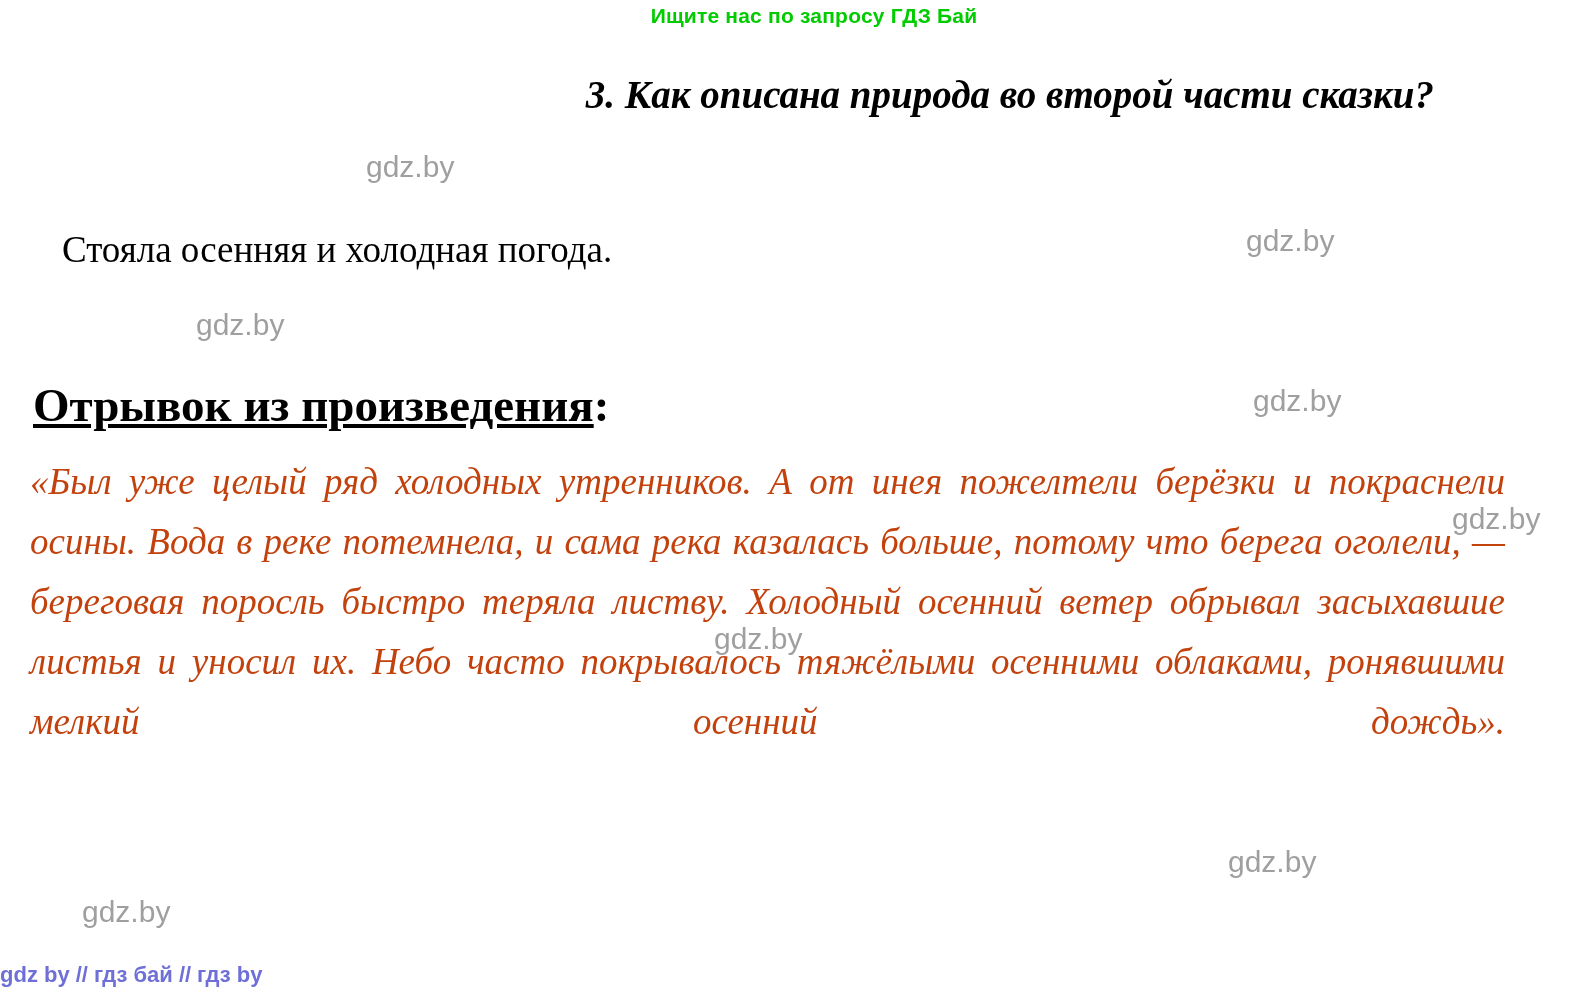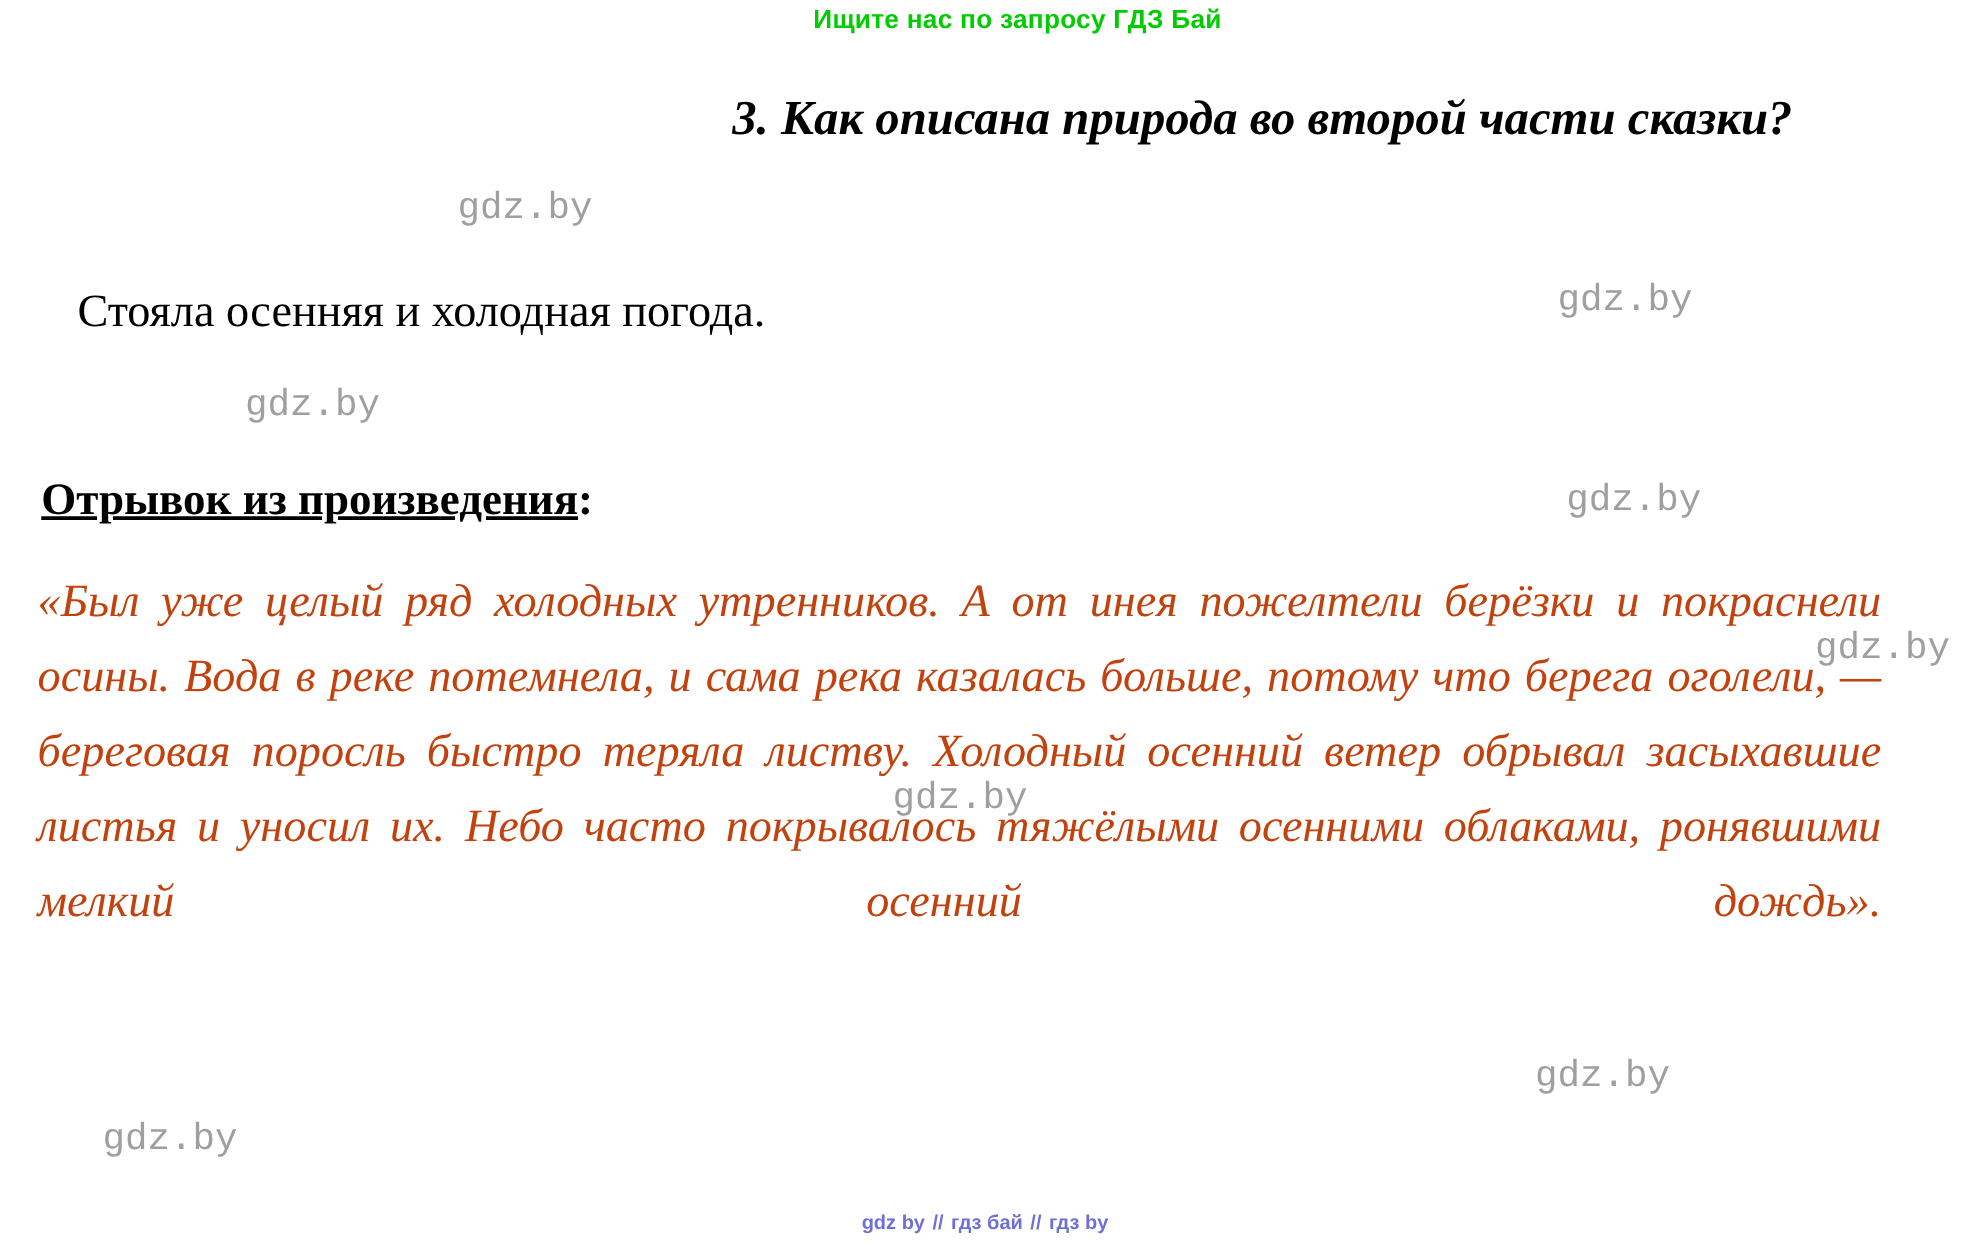--- a/index.html
+++ b/index.html
@@ -46,21 +46,21 @@
     top: 228px;
     left: 62px;
     font-size: 37px;
     color: #000000;
     white-space: nowrap;
   }
   .excerpt-label {
     position: absolute;
     top: 378px;
     left: 33px;
-    font-size: 36px;
+    font-size: 47px;
     font-weight: bold;
     color: #000000;
     white-space: nowrap;
   }
   .excerpt-label .u {
     text-decoration: underline;
   }
   .excerpt-body {
     position: absolute;
     top: 452px;
@@ -74,35 +74,35 @@
     font-style: italic;
   }
   .excerpt-body::after {
     content: "";
     display: inline-block;
     width: 100%;
   }
   .wm {
     position: absolute;
     color: #9a9a9a;
-    font-family: Liberation Mono, monospace;
+    font-family: Liberation Sans, sans-serif;
     font-size: 30px;
     opacity: 0.95;
     pointer-events: none;
   }
   .footer {
     position: absolute;
     bottom: 12px;
     left: 0;
     width: 100%;
-    text-align: center;
+    text-align: left;
     color: #6f6fd8;
     font-family: "Liberation Sans", sans-serif;
     font-weight: bold;
-    font-size: 16px;
+    font-size: 22px;
   }
   .footer span { color: #6f6fd8; }
   .footer .sep { color: #6f6fd8; font-weight: bold; padding: 0 6px; }
 </style>
 </head>
 <body>
 
 <div id="page">
 
   <div class="top-banner">Ищите нас по запросу ГДЗ Бай</div>

